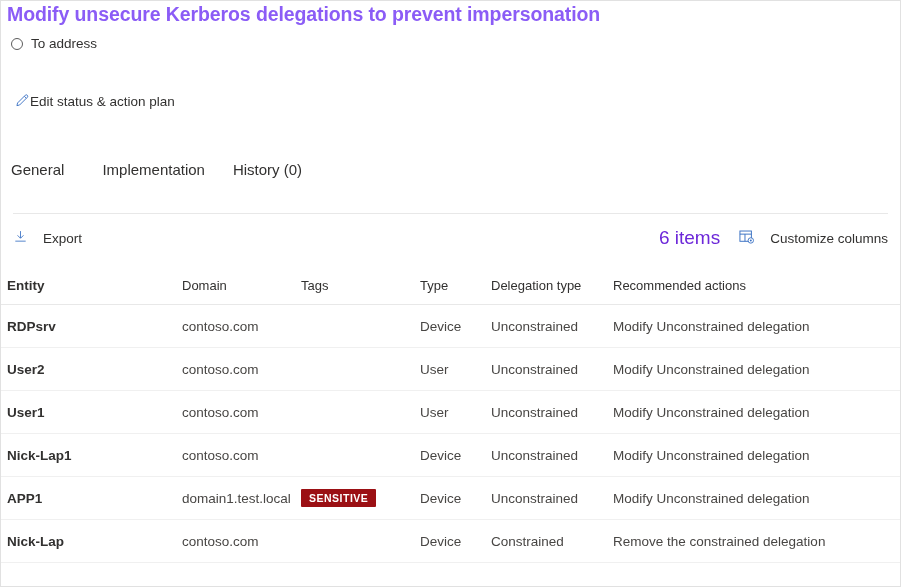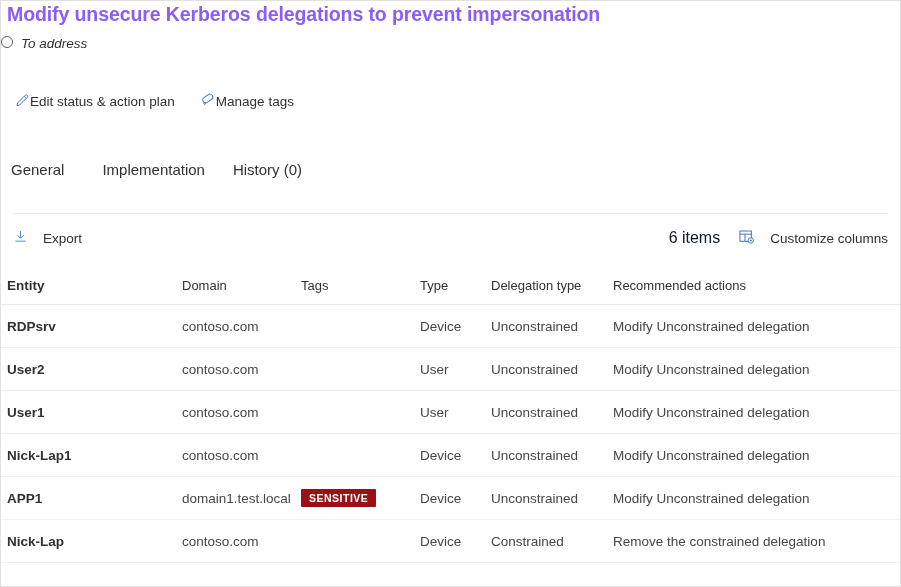--- a/index.html
+++ b/index.html
@@ -29,26 +29,25 @@
     font-size: 19.5px;
     font-weight: bold;
     color: #8b5cf6;
     letter-spacing: -0.1px;
     white-space: nowrap;
   }
 
   
   .status-row {
     position: absolute;
-    left: 0;
+    left: 10px;
     top: 35px;
     display: flex;
-    align-items: flex-start;
+    align-items: center;
     gap: 8px;
-    font-style: italic;
   }
   .status-circle {
     width: 12px;
     height: 12px;
     border: 1.3px solid #5c5c5c;
     border-radius: 50%;
     box-sizing: border-box;
     display: block;
   }
   .status-text {
@@ -139,22 +138,22 @@
     display: flex;
     align-items: center;
     justify-content: space-between;
   }
   .toolbar-left, .toolbar-right {
     display: flex;
     align-items: center;
   }
   .toolbar-right { gap: 18px; }
   .item-count {
-    font-size: 16px;
-    color: #0f172a;
+    font-size: 19px;
+    color: #6d28d9;
     white-space: nowrap;
   }
   .toolbar-btn {
     display: flex;
     align-items: center;
     gap: 15px;
     cursor: pointer;
     background: none;
     border: none;
     padding: 2px 0;
@@ -244,29 +243,20 @@
     <button class="cmd">
       <span>
         <svg width="17" height="17" viewBox="0 0 20 20" fill="none">
           <path d="M14.5 2.6a1.7 1.7 0 0 1 2.4 2.4l-9.1 9.1-3.2.8.8-3.2 9.1-9.1z" stroke="#3b72c4" stroke-width="1.1" fill="none" stroke-linejoin="round"></path>
           <path d="M13.3 3.8l2.4 2.4" stroke="#3b72c4" stroke-width="1.1"></path>
         </svg>
       </span>
       <span class="label">Edit status &amp; action plan</span>
     </button>
 
-    <button class="cmd">
-      <span>
-        <svg width="17" height="17" viewBox="0 0 20 20" fill="none">
-          <path d="M7.3 3.2h6.1a3.4 3.4 0 0 1 0 6.8H7.3a3.4 3.4 0 0 1 0-6.8z" transform="rotate(-35 10 6.6)" stroke="#3b72c4" stroke-width="1.1" fill="none"></path>
-          <circle cx="6.7" cy="12.2" r="1.1" stroke="#3b72c4" stroke-width="1.1" fill="none"></circle>
-        </svg>
-      </span>
-      <span class="label">Manage tags</span>
-    </button>
 
   </div>
 
   <div class="tabs">
     <button class="tab">General</button>
     <button class="tab">Implementation</button>
     <button class="tab">History (0)</button>
   </div>
   <div class="tabs-divider"></div>
 

